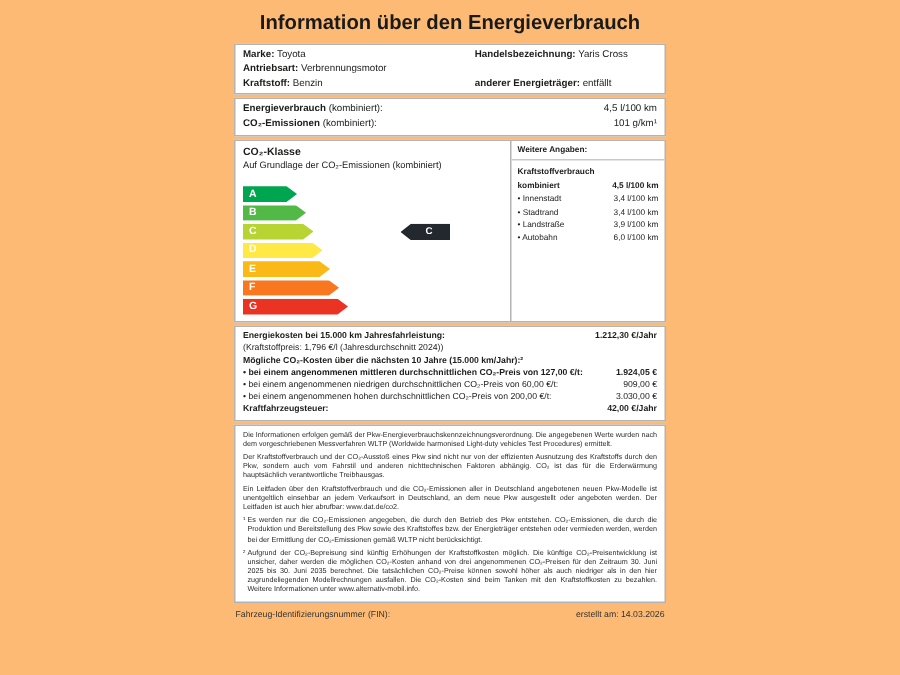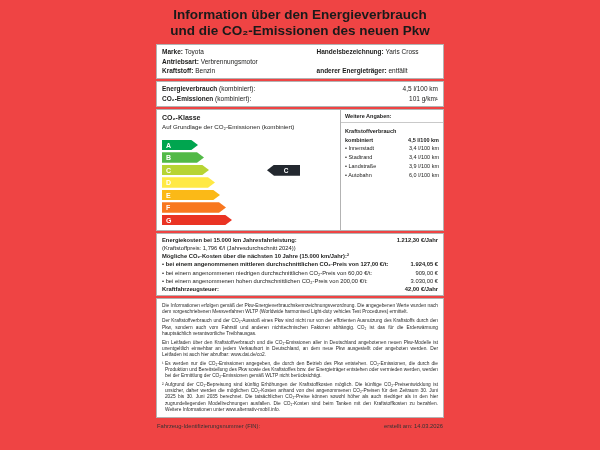--- a/index.html
+++ b/index.html
@@ -1,17 +1,17 @@
 <!DOCTYPE html>
 <html><head>
 <meta charset="utf-8">
 <style>
   * { box-sizing: border-box; margin: 0; padding: 0; }
   body { margin: 0; background: #fff; font-family: "Liberation Sans", sans-serif; }
-  .sheet { position: relative; width: 600px; height: 450px; background: #ef4444; color: #1c1c1b; overflow: hidden; }
+  .sheet { position: relative; width: 600px; height: 450px; background: #fdba74; color: #1c1c1b; overflow: hidden; }
   .column { position: absolute; left: 156px; top: 7px; width: 288px; }
 
   .title { text-align: center; font-weight: bold; font-size: 13.5px; line-height: 1.16; color: #1a1a1a; margin-bottom: 6px; }
 
   .box { border: 1px solid #b3b3b3; background: #fff; margin-bottom: 2px; padding: 2px 5px; }
 
   
   .vehicle-grid { display: grid; grid-template-columns: 56% 44%; font-size: 6.5px; line-height: 9.5px; }
   .lbl { font-weight: bold; }
 
@@ -51,21 +51,20 @@
   .footer { display: flex; justify-content: space-between; font-size: 5.8px; color: #333; margin-top: 5px; padding: 0 1px; }
 </style>
 </head>
 <body>
 
 <div class="sheet">
   <div class="column">
 
     <div class="title">
       <div>Information über den Energieverbrauch</div>
-      <div>und die CO₂-Emissionen des neuen Pkw</div>
     </div>
 
     <div class="box">
       <div class="vehicle-grid">
         <div>
           <span class="lbl">Marke:</span>
           <span>Toyota</span>
         </div>
         <div>
           <span class="lbl">Handelsbezeichnung:</span>

